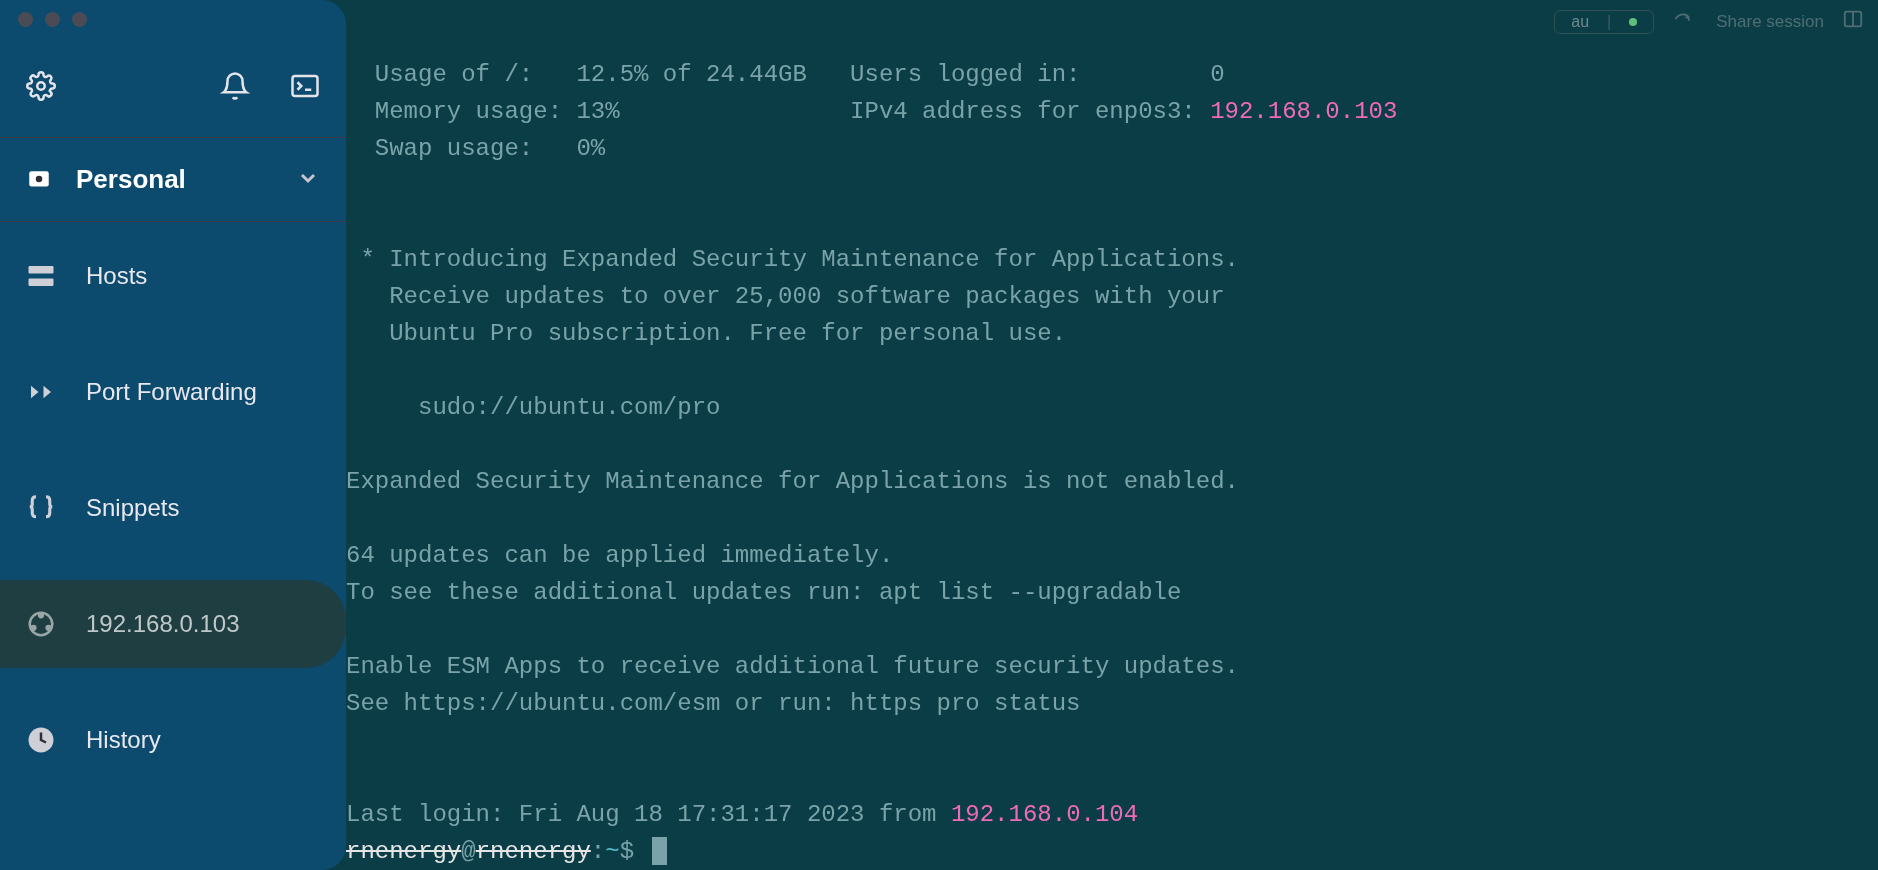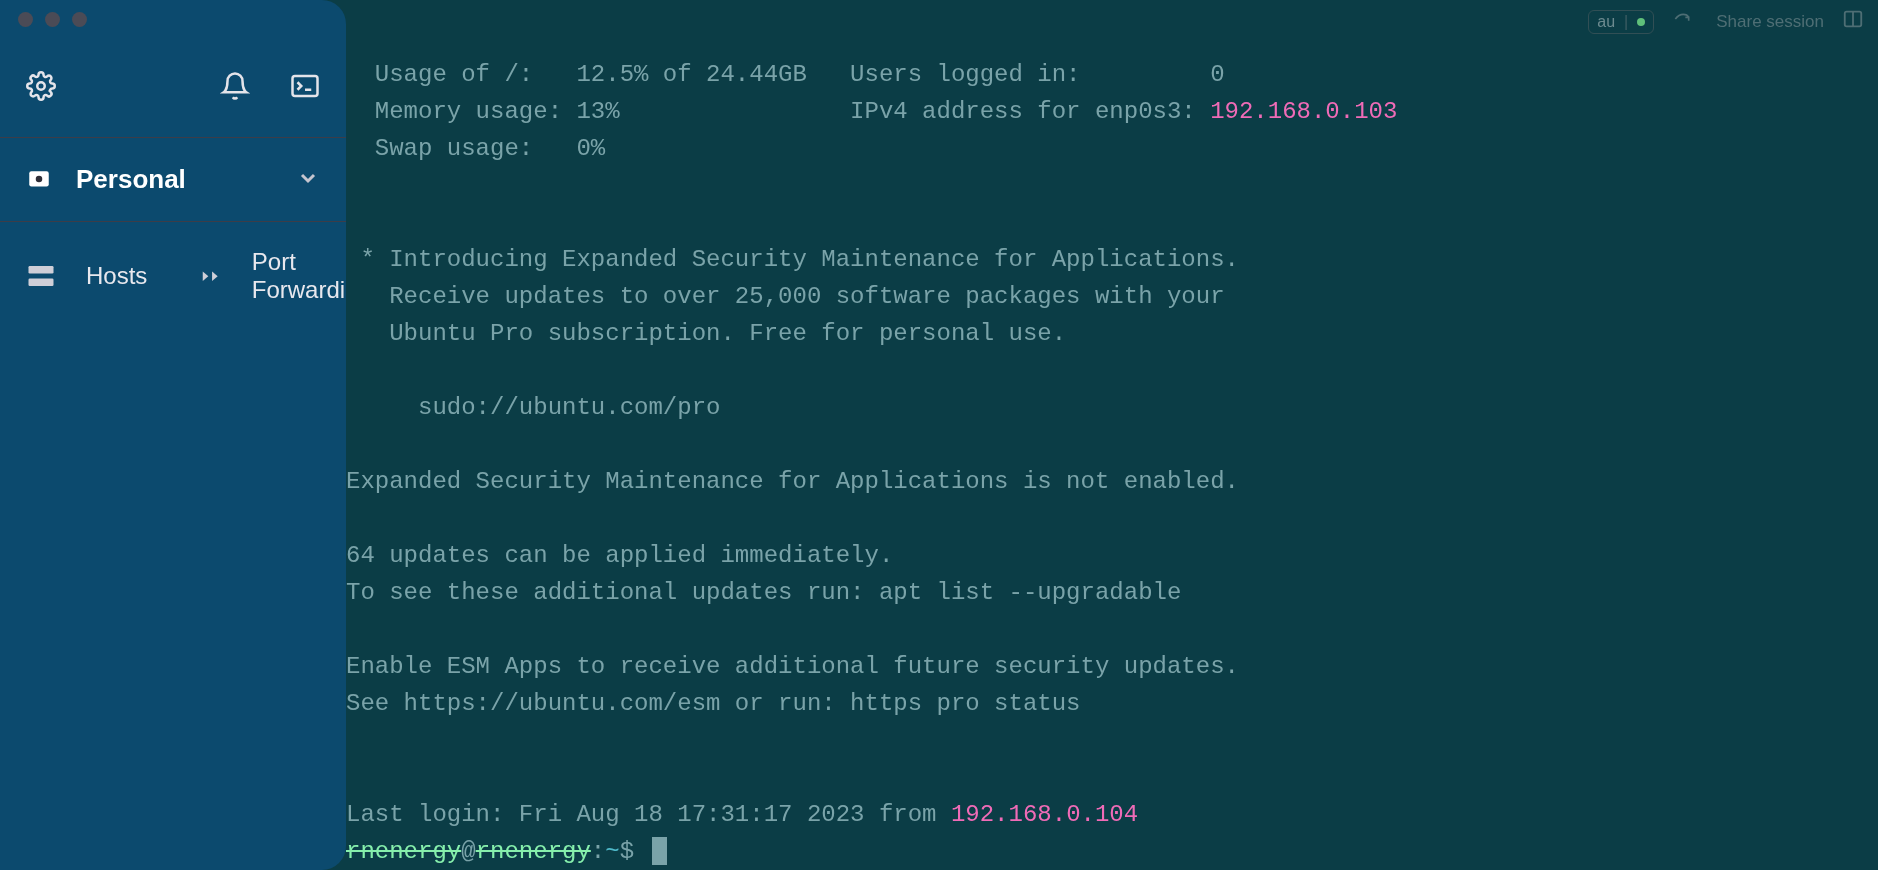--- a/index.html
+++ b/index.html
@@ -46,21 +46,21 @@
     padding: 0 26px;
     gap: 24px;
     border-bottom: 1px solid #3d3d48;
     cursor: pointer;
     color: #fff;
   }
   .vault-icon { width: 26px; height: 26px; display:flex; align-items:center; justify-content:center; }
   .vault-label { font-size: 26px; font-weight: 700; flex: 1; }
   .chevron { color: #c5c5cf; }
 
-  .nav-list { display:flex; padding-top: 10px; }
+  .nav-list { display:flex; flex-direction:column; padding-top: 10px; gap: 28px; }
   .nav-item {
     height: 88px;
     display: flex;
     align-items: center;
     padding: 0 26px;
     gap: 30px;
     cursor: pointer;
     color: #e8e8ee;
     font-size: 24px;
   }
@@ -78,37 +78,37 @@
   
   .terminal-wrap { flex: 1; position: relative; background: #0b3d46; }
   .term-top-right {
     position: absolute; top: 8px; right: 14px;
     display: flex; align-items:center; gap: 18px;
     color: #4e6e74;
     font-size: 17px;
   }
   .au-field {
     border: 1px solid #314f55; border-radius: 6px;
-    padding: 2px 8px; display:flex; align-items:center; gap:9px;
+    padding: 2px 16px; display:flex; align-items:center; gap:18px;
     color:#6c8a8f; font-size:16px;margin-left:16px;
   }
   .green-dot { width:8px; height:8px; border-radius:50%; background:#5fbf7a; }
   .share { display:flex; align-items:center; gap:24px; cursor:pointer; }
   .split-icon { display:flex; align-items:center; cursor:pointer; }
 
   pre.term {
     font-family: "SFMono-Regular", Consolas, "Liberation Mono", Menlo, monospace;
     font-size: 24px;
     line-height: 37px;
     color: #7aa3a9;
     padding: 56px 0 0 0;
     white-space: pre;
   }
   .pink { color: #f06bb7; }
-  .green { color:#86efac; text-decoration: line-through; }
+  .green { color:#e5e5e5; text-decoration: line-through; }
   .tilde { color: #4fb9c9; }
   .dollar { color:#7aa3a9; }
   .cursor-block {
     display:inline-block; width:15px; height:28px; background:#7aa3a9;
     vertical-align: text-bottom; margin-left:4px;
   }
 </style>
 </head>
 <body>
 
@@ -196,20 +196,29 @@
       <div class="nav-icon">
         <svg viewBox="0 0 24 24" fill="none" stroke="currentColor" stroke-width="2">
             <circle cx="12" cy="12" r="9"></circle>
             <circle cx="12" cy="5" r="1.5" fill="currentColor"></circle>
             <circle cx="18" cy="15" r="1.5" fill="currentColor"></circle>
             <circle cx="6" cy="15" r="1.5" fill="currentColor"></circle>
           </svg>
       </div>
       <span>192.168.0.103</span>
     </div>
+    <div class="nav-item">
+      <div class="nav-icon">
+        <svg viewBox="0 0 24 24" fill="currentColor">
+            <circle cx="12" cy="12" r="10" fill="currentColor"></circle>
+            <path d="M12 6v6l4 2" stroke="#2e2e38" stroke-width="2" fill="none"></path>
+          </svg>
+      </div>
+      <span>History</span>
+    </div>
   </div>
 </div>
 
 <div class="terminal-wrap">
 
   <div class="term-top-right">
     <div class="au-field">
       <span>au</span>
       <span style="color:#3e5d63;">|</span>
       <span class="green-dot"></span>

